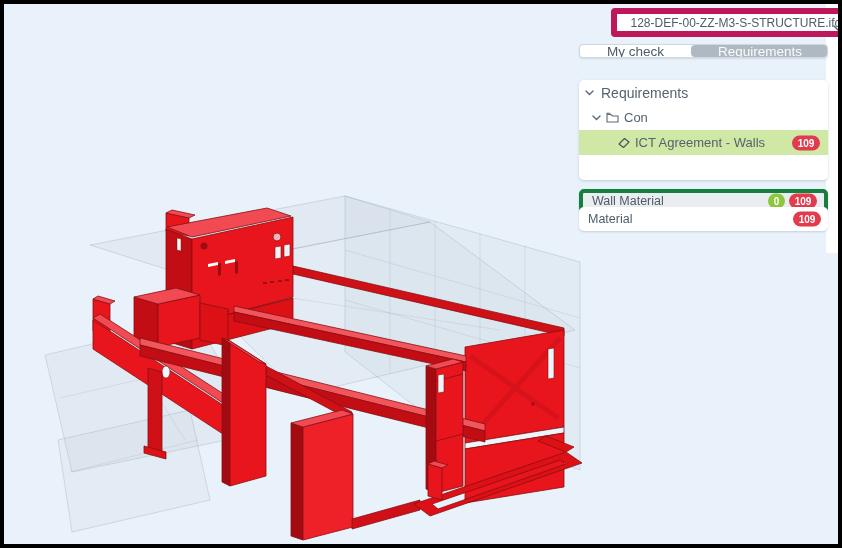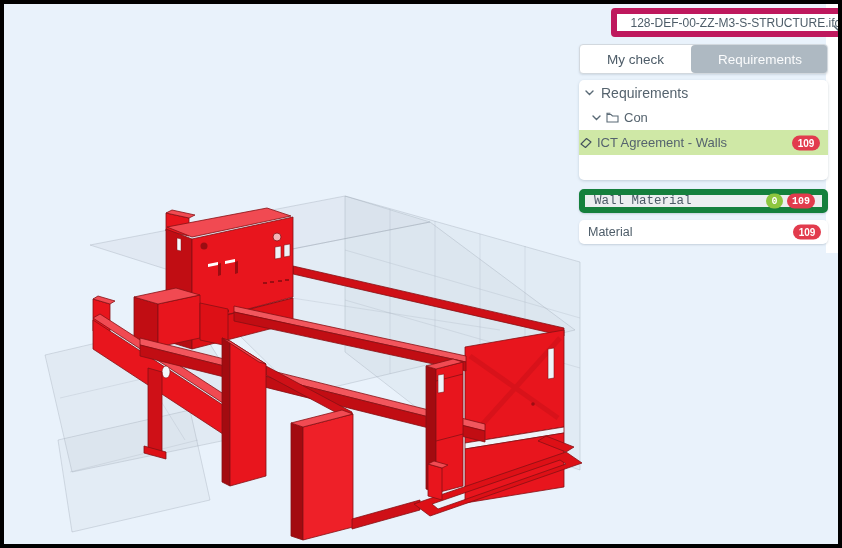--- a/index.html
+++ b/index.html
@@ -11,21 +11,21 @@
   #viewer{position:absolute; left:0; top:0; width:834px; height:540px;}
   .scroll-strip{position:absolute; left:822px; top:0; width:12px; height:249px; background:#ffffff;}
   .dropdown{
     position:absolute; left:575px; top:4px; width:249px; height:29px; box-sizing:border-box;
     background:#fff; border:6px solid #be185d; border-radius:4px;
     display:flex; align-items:center; justify-content:center; cursor:pointer;margin-left:32px;
   }
   .dropdown .dd-label{font-size:12px; color:#4d5c68;}
   .dropdown .chev{position:absolute; right:10px; top:11px;}
   .tabs{
-    position:absolute; left:575px; top:40px; width:249px; height:30px; box-sizing:border-box;
+    position:absolute; left:575px; top:40px; width:249px; height:14px; box-sizing:border-box;
     background:#fff; border:1px solid #d2d8de; border-radius:4px; overflow:hidden;
     display:flex; box-shadow:0 1px 2px rgba(90,110,130,.18);
   }
   .tab{flex:0 0 111px; display:flex; align-items:center; justify-content:center;
        font-size:13.5px; color:#4d5c68; cursor:pointer;}
   .tab.active{flex:0 0 138px; background:#aeb9c2; color:#fbfcfd; border-radius:4px;}
   .tree{
     position:absolute; left:575px; top:76px; width:249px; height:100px;
     background:#fff; border-radius:5px; box-shadow:0 1px 3px rgba(90,110,130,.28);
     overflow:hidden;
@@ -39,21 +39,21 @@
     position:absolute; right:8px; top:50%; transform:translateY(-50%);
     min-width:28px; height:15px; padding:0 5px; box-sizing:border-box;
     background:#e23b4d; color:#fff; font-size:10px; font-weight:bold;
     border-radius:8px; display:flex; align-items:center; justify-content:center;
   }
   .result-row{
     position:absolute; left:575px; width:249px; height:24px; box-sizing:border-box;
     background:#fff; border-radius:5px; box-shadow:0 1px 2px rgba(90,110,130,.25);
     display:flex; align-items:center; cursor:pointer;
   }
-  .result-row.gray{background:#ebeef0; border:6px solid #15803d;font-family:Liberation Mono, monospace;}
+  .result-row.gray{background:#ebeef0; border:4px solid #15803d;}
   .result-row .lbl{font-size:12.5px; color:#4d5c68; margin-left:9px;}
   .pills{position:absolute; right:7px; top:50%; transform:translateY(-50%); display:flex; gap:4px;}
   .pill{
     min-width:28px; height:15px; padding:0 5px; box-sizing:border-box;
     background:#e23b4d; color:#fff; font-size:10px; font-weight:bold;
     border-radius:8px; display:flex; align-items:center; justify-content:center;
   }
   .pill.green{background:#8dc63f; min-width:17px; padding:0 3px;}
 </style>
 </head>
@@ -186,39 +186,39 @@
             <path d="M1 1 L4.5 4.5 L8 1" fill="none" stroke="#5a6a76" stroke-width="1.4" stroke-linecap="round"></path>
           </svg>
       </span>
       <span class="icon" style="margin-right:5px;">
         <svg width="13" height="11" viewBox="0 0 13 11">
             <path d="M1 2.5 h4 l1.5 1.5 H12 v6 H1 Z M1 2.5 V1.2 h3.4" fill="none" stroke="#5a6a76" stroke-width="1.1"></path>
           </svg>
       </span>
       <span class="lbl">Con</span>
     </div>
-    <div class="trow selected" style="">
+    <div class="trow selected" style="padding-left:38px;">
       <span class="icon" style="margin-right:5px;">
         <svg width="13" height="12" viewBox="0 0 13 12">
             <path d="M2 7 L7.5 1.5 L12 5 L6.5 10.5 Z" fill="none" stroke="#46535d" stroke-width="1.1" stroke-linejoin="round"></path>
           </svg>
       </span>
       <span class="lbl">ICT Agreement - Walls</span>
       <span class="badge">109</span>
     </div>
   </div>
 
   <div class="result-row gray" style="top:185px;">
     <span class="lbl">Wall Material</span>
     <span class="pills">
       <span class="pill green">0</span>
       <span class="pill">109</span>
     </span>
   </div>
 
-  <div class="result-row" style="top:216px;">
+  <div class="result-row" style="top:203px;">
     <span class="lbl">Material</span>
     <span class="pills">
       <span class="pill">109</span>
     </span>
   </div>
 
 </div>
 
 </body></html>

